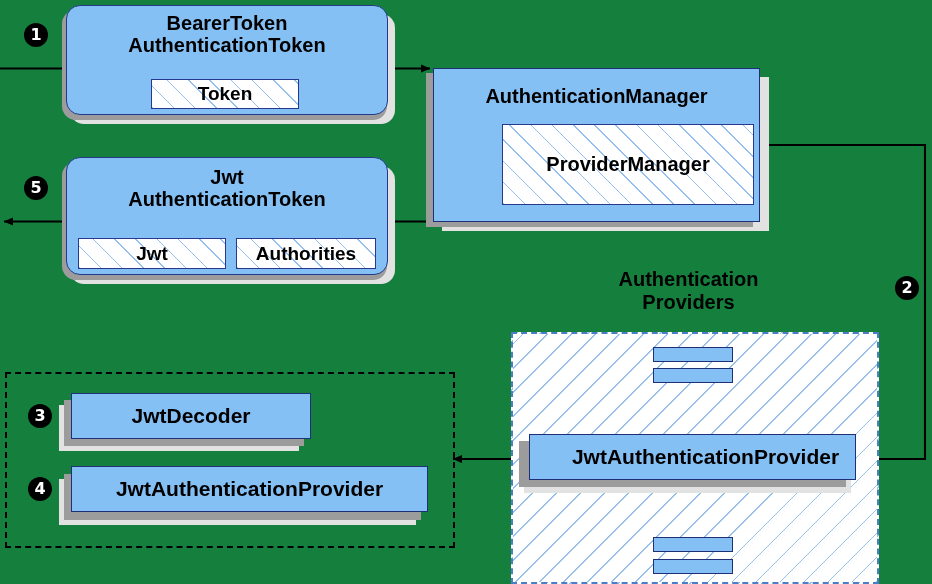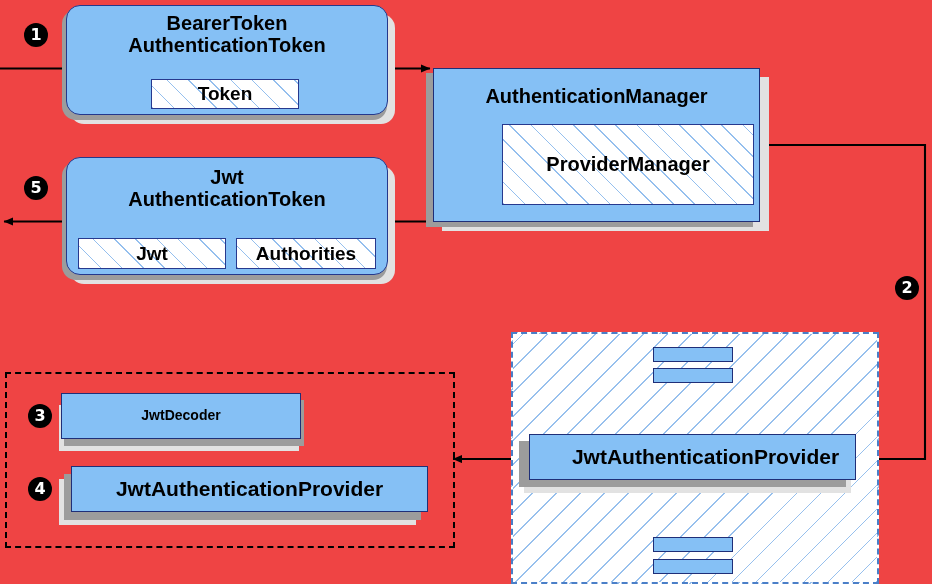--- a/index.html
+++ b/index.html
@@ -8,21 +8,21 @@
     padding: 0;
     background: #ffffff;
   }
   body {
     font-family: "Liberation Sans", sans-serif;
   }
   #canvas {
     position: relative;
     width: 932px;
     height: 584px;
-    background: #ef4444;
+    background: #15803d;
     overflow: hidden;
   }
   .svg-layer {
     position: absolute;
     left: 0;
     top: 0;
     width: 932px;
     height: 584px;
   }
   
@@ -197,20 +197,24 @@
   <div class="inner-hatch" style="left:78px; top:238px; width:148px; height:31px; font-size:19px;">
     <span>Jwt</span>
   </div>
   <div class="inner-hatch" style="left:236px; top:238px; width:140px; height:31px; font-size:19px;">
     <span>Authorities</span>
   </div>
   <div class="step" style="left:24px; top:176px;">
     <span>5</span>
   </div>
 
+  <div class="plain-label" style="left:566px; top:268px; width:245px; font-size:20px;">
+    <div>Authentication</div>
+    <div>Providers</div>
+  </div>
   <div class="dashed-blue-hatch" style="left:511px; top:332px; width:368px; height:252px;"></div>
 
   <div class="mini-bar" style="left:653px; top:347px; width:80px; height:15px;"></div>
   <div class="mini-bar" style="left:653px; top:368px; width:80px; height:15px;"></div>
 
   <div class="mini-bar" style="left:653px; top:537px; width:80px; height:15px;"></div>
   <div class="mini-bar" style="left:653px; top:559px; width:80px; height:15px;"></div>
 
   <div class="sh2" style="left:524px; top:447px; width:327px; height:46px;"></div>
   <div class="sh1" style="left:519px; top:441px; width:327px; height:46px;"></div>
@@ -219,21 +223,21 @@
   </div>
 
   <div class="step" style="left:895px; top:276px;">
     <span>2</span>
   </div>
 
   <div class="dashed-black" style="left:5px; top:372px; width:450px; height:176px;"></div>
 
   <div class="sh2" style="left:59px; top:405px; width:240px; height:46px;"></div>
   <div class="sh1" style="left:64px; top:400px; width:240px; height:46px;"></div>
-  <div class="node blue-sq" style="left:61px; top:393px; width:240px; height:46px; font-size:14px;text-align:right;">
+  <div class="node blue-sq" style="left:71px; top:393px; width:240px; height:46px; font-size:21px;text-align:right;">
     <span>JwtDecoder</span>
   </div>
   <div class="step" style="left:28px; top:404px;">
     <span>3</span>
   </div>
 
   <div class="sh2" style="left:59px; top:479px; width:357px; height:46px;"></div>
   <div class="sh1" style="left:64px; top:474px; width:357px; height:46px;"></div>
   <div class="node blue-sq" style="left:71px; top:466px; width:357px; height:46px; font-size:21px;">
     <span>JwtAuthenticationProvider</span>

